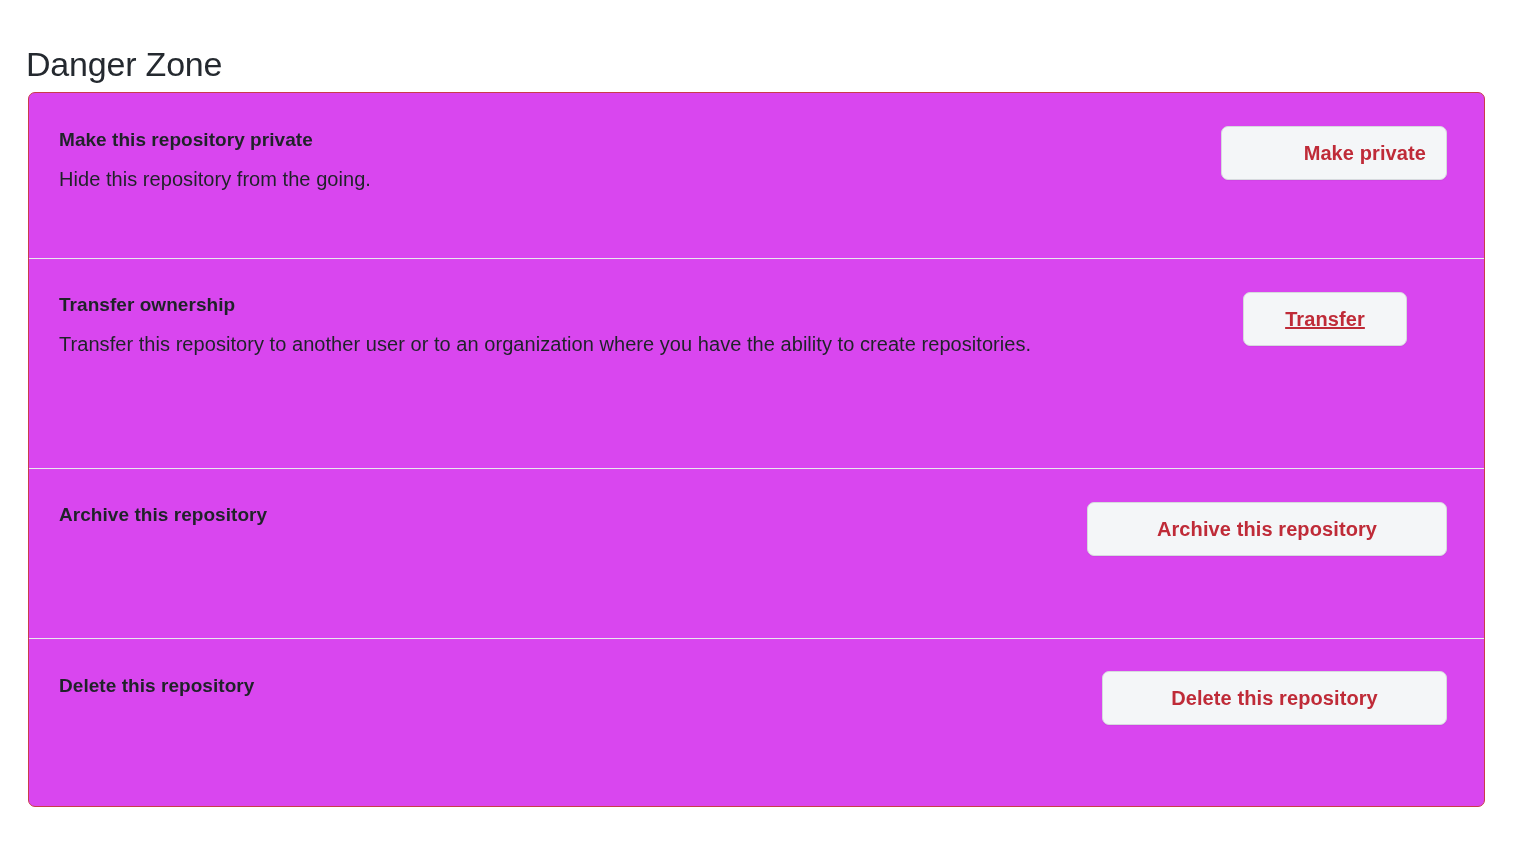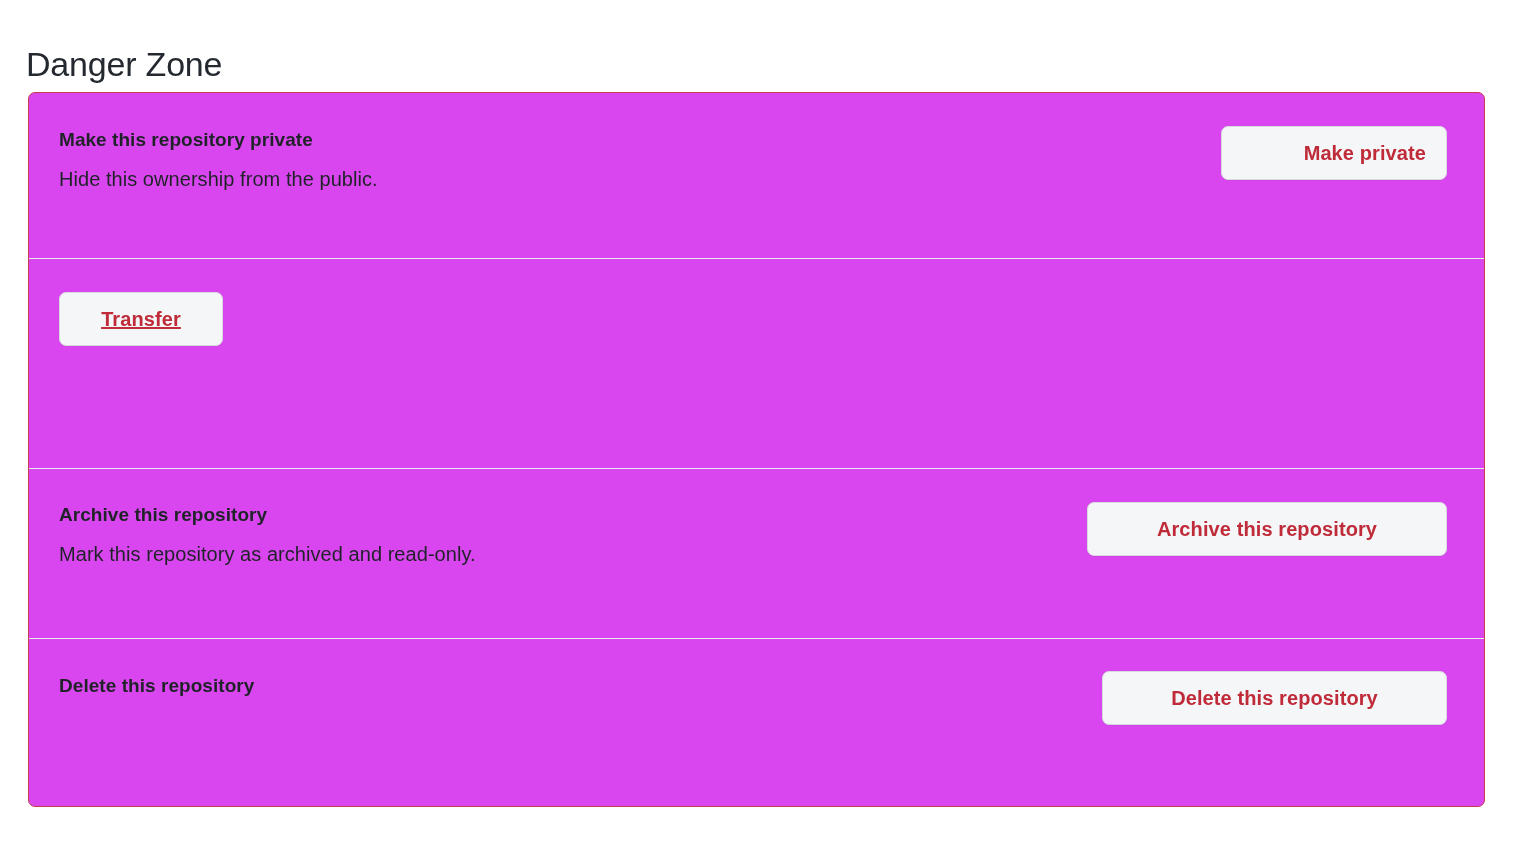--- a/index.html
+++ b/index.html
@@ -130,37 +130,40 @@
 
 <div class="page">
 
   <h1 class="page-title">Danger Zone</h1>
 
   <section class="danger-zone">
 
     <div class="dz-row dz-row-1">
       <div class="dz-text">
         <div class="dz-heading">Make this repository private</div>
-        <div class="dz-desc">Hide this ownership from the public.</div>
+        <div class="dz-desc">Hide this repository from the going.</div>
       </div>
       <div class="dz-action">
         <button class="dz-button btn-make-private">Make private</button>
       </div>
     </div>
 
     <div class="dz-row dz-row-2">
+      <div class="dz-text dz-text-narrow">
+        <div class="dz-heading">Transfer ownership</div>
+        <div class="dz-desc">Transfer this repository to another user or to an organization where you have the ability to create repositories.</div>
+      </div>
       <div class="dz-action">
         <button class="dz-button btn-transfer">Transfer</button>
       </div>
     </div>
 
     <div class="dz-row dz-row-3">
       <div class="dz-text">
         <div class="dz-heading">Archive this repository</div>
-        <div class="dz-desc">Mark this repository as archived and read-only.</div>
       </div>
       <div class="dz-action">
         <button class="dz-button btn-archive">Archive this repository</button>
       </div>
     </div>
 
     <div class="dz-row dz-row-4">
       <div class="dz-text">
         <div class="dz-heading">Delete this repository</div>
       </div>

